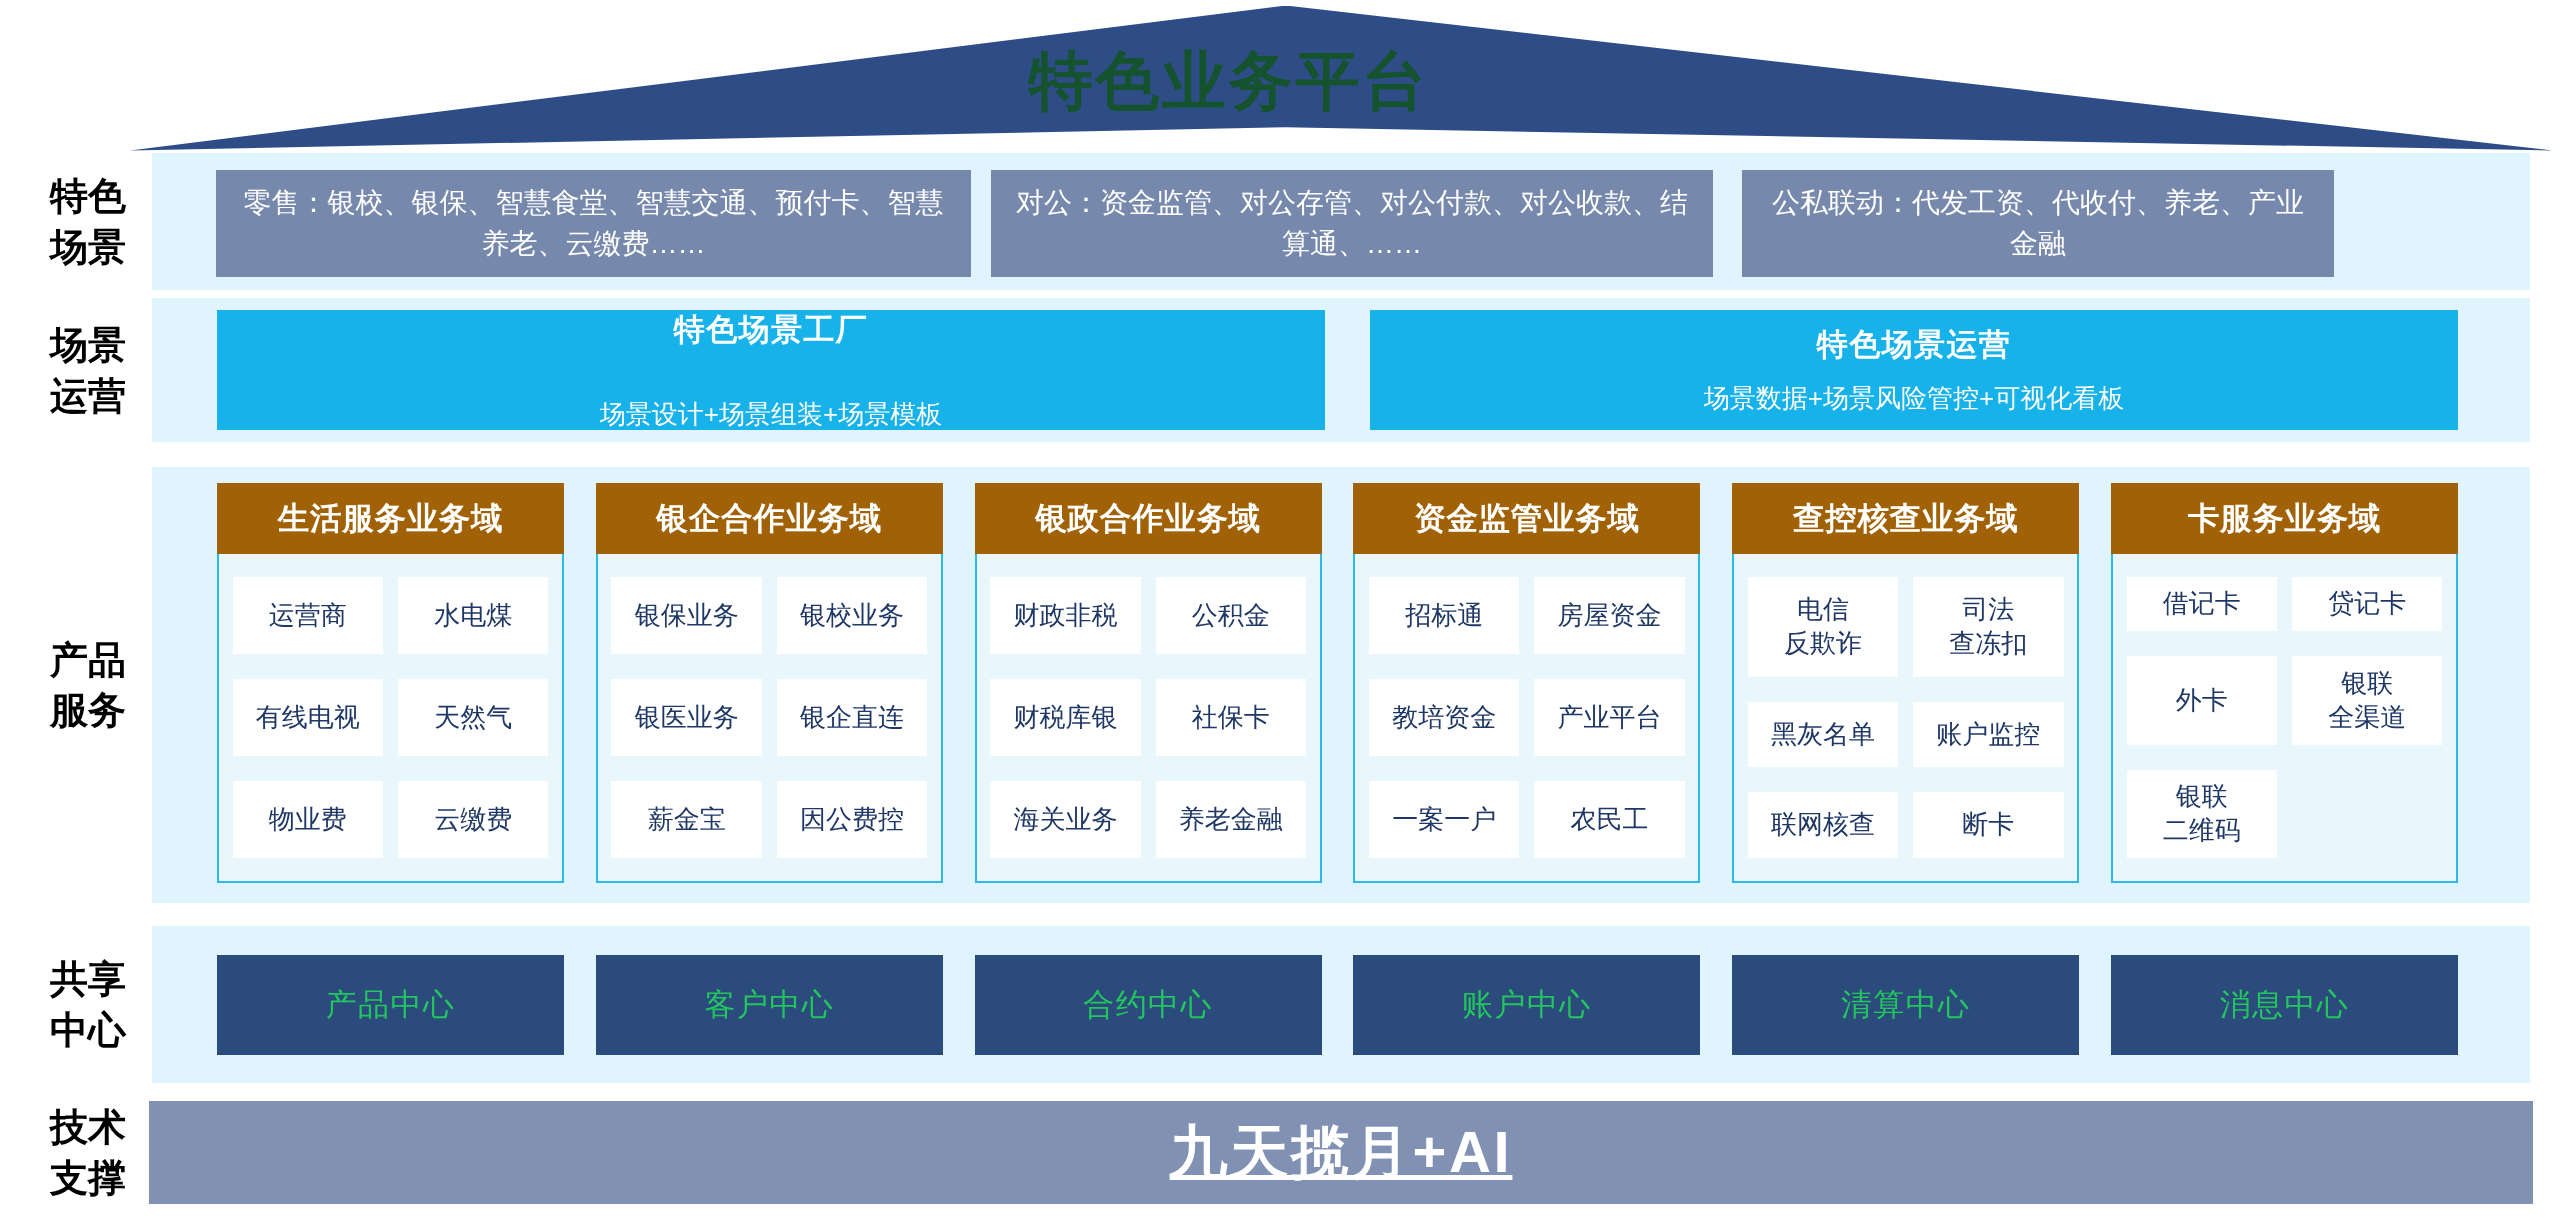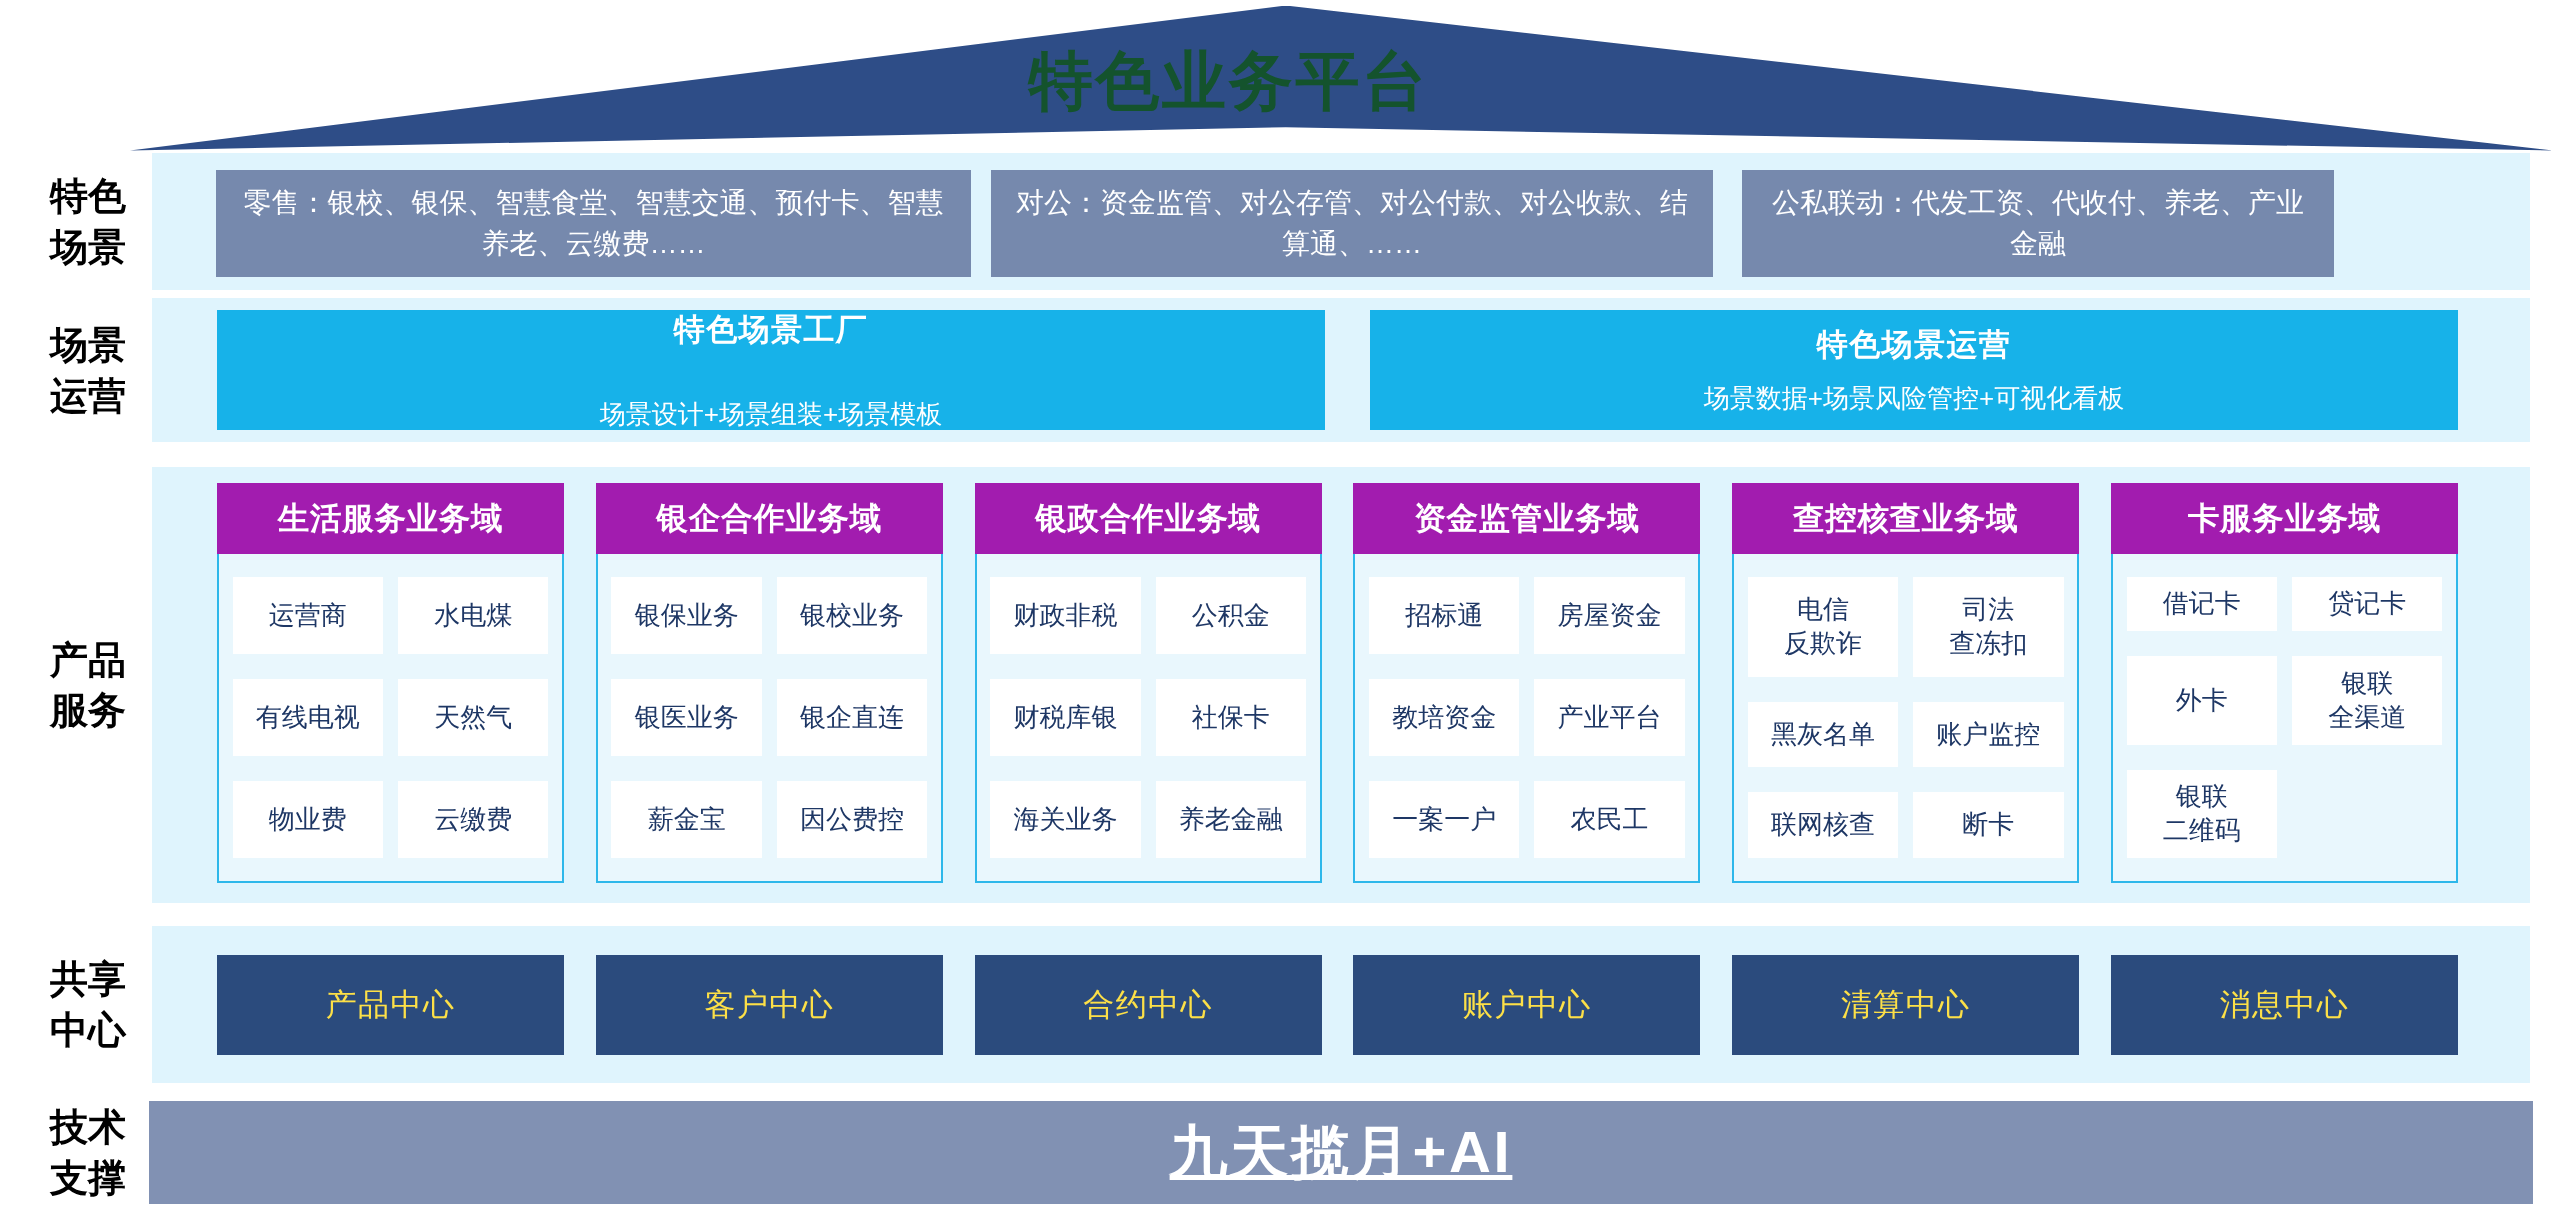--- a/index.html
+++ b/index.html
@@ -40,33 +40,33 @@
         display:flex;flex-direction:column;align-items:center;justify-content:center;gap:15px;}
   .ops-1{left:217px;width:1108px;gap:46px;}
   .ops-2{left:1370px;width:1088px;}
   .ops-title{font-size:31px;font-weight:bold;letter-spacing:1.4px;}
   .ops-sub{font-size:26px;}
 
   
   .domains{position:absolute;left:217px;top:483px;width:2241px;height:400px;
         display:flex;justify-content:space-between;}
   .domain-col{width:347px;display:flex;flex-direction:column;box-sizing:border-box;}
-  .domain-header{height:71px;flex:0 0 71px;background:#a21caf;color:#ffffff;
+  .domain-header{height:71px;flex:0 0 71px;background:#a16207;color:#ffffff;
         font-size:31.5px;font-weight:bold;display:flex;align-items:center;justify-content:center;letter-spacing:0.7px;}
   .domain-body{flex:1;background:#e9f7fd;border:2.1px solid #2db7ea;border-top:none;
         display:grid;grid-template-columns:1fr 1fr;column-gap:15px;row-gap:25px;
         padding:23px 13.7px;box-sizing:border-box;}
   .domain-item{background:#ffffff;color:#1e3765;font-size:26px;font-weight:500;
         display:flex;align-items:center;justify-content:center;text-align:center;
         white-space:pre-line;line-height:1.3;}
 
   
   .centers{position:absolute;left:217px;top:955px;width:2241px;height:100px;
         display:flex;justify-content:space-between;}
-  .center-box{width:347px;background:#2b4b7d;color:#fde047;font-size:31px;
+  .center-box{width:347px;background:#2b4b7d;color:#22c55e;font-size:31px;
         display:flex;align-items:center;justify-content:center;letter-spacing:1.4px;}
 
   
   .tech-bar{position:absolute;left:149px;top:1101px;width:2384px;height:103px;background:#8191b3;
         display:flex;align-items:center;justify-content:center;}
   .tech-bar-text{color:#ffffff;font-size:58px;font-weight:bold;letter-spacing:2.7px;text-decoration:underline;}
 </style>
 </head>
 <body>
 

